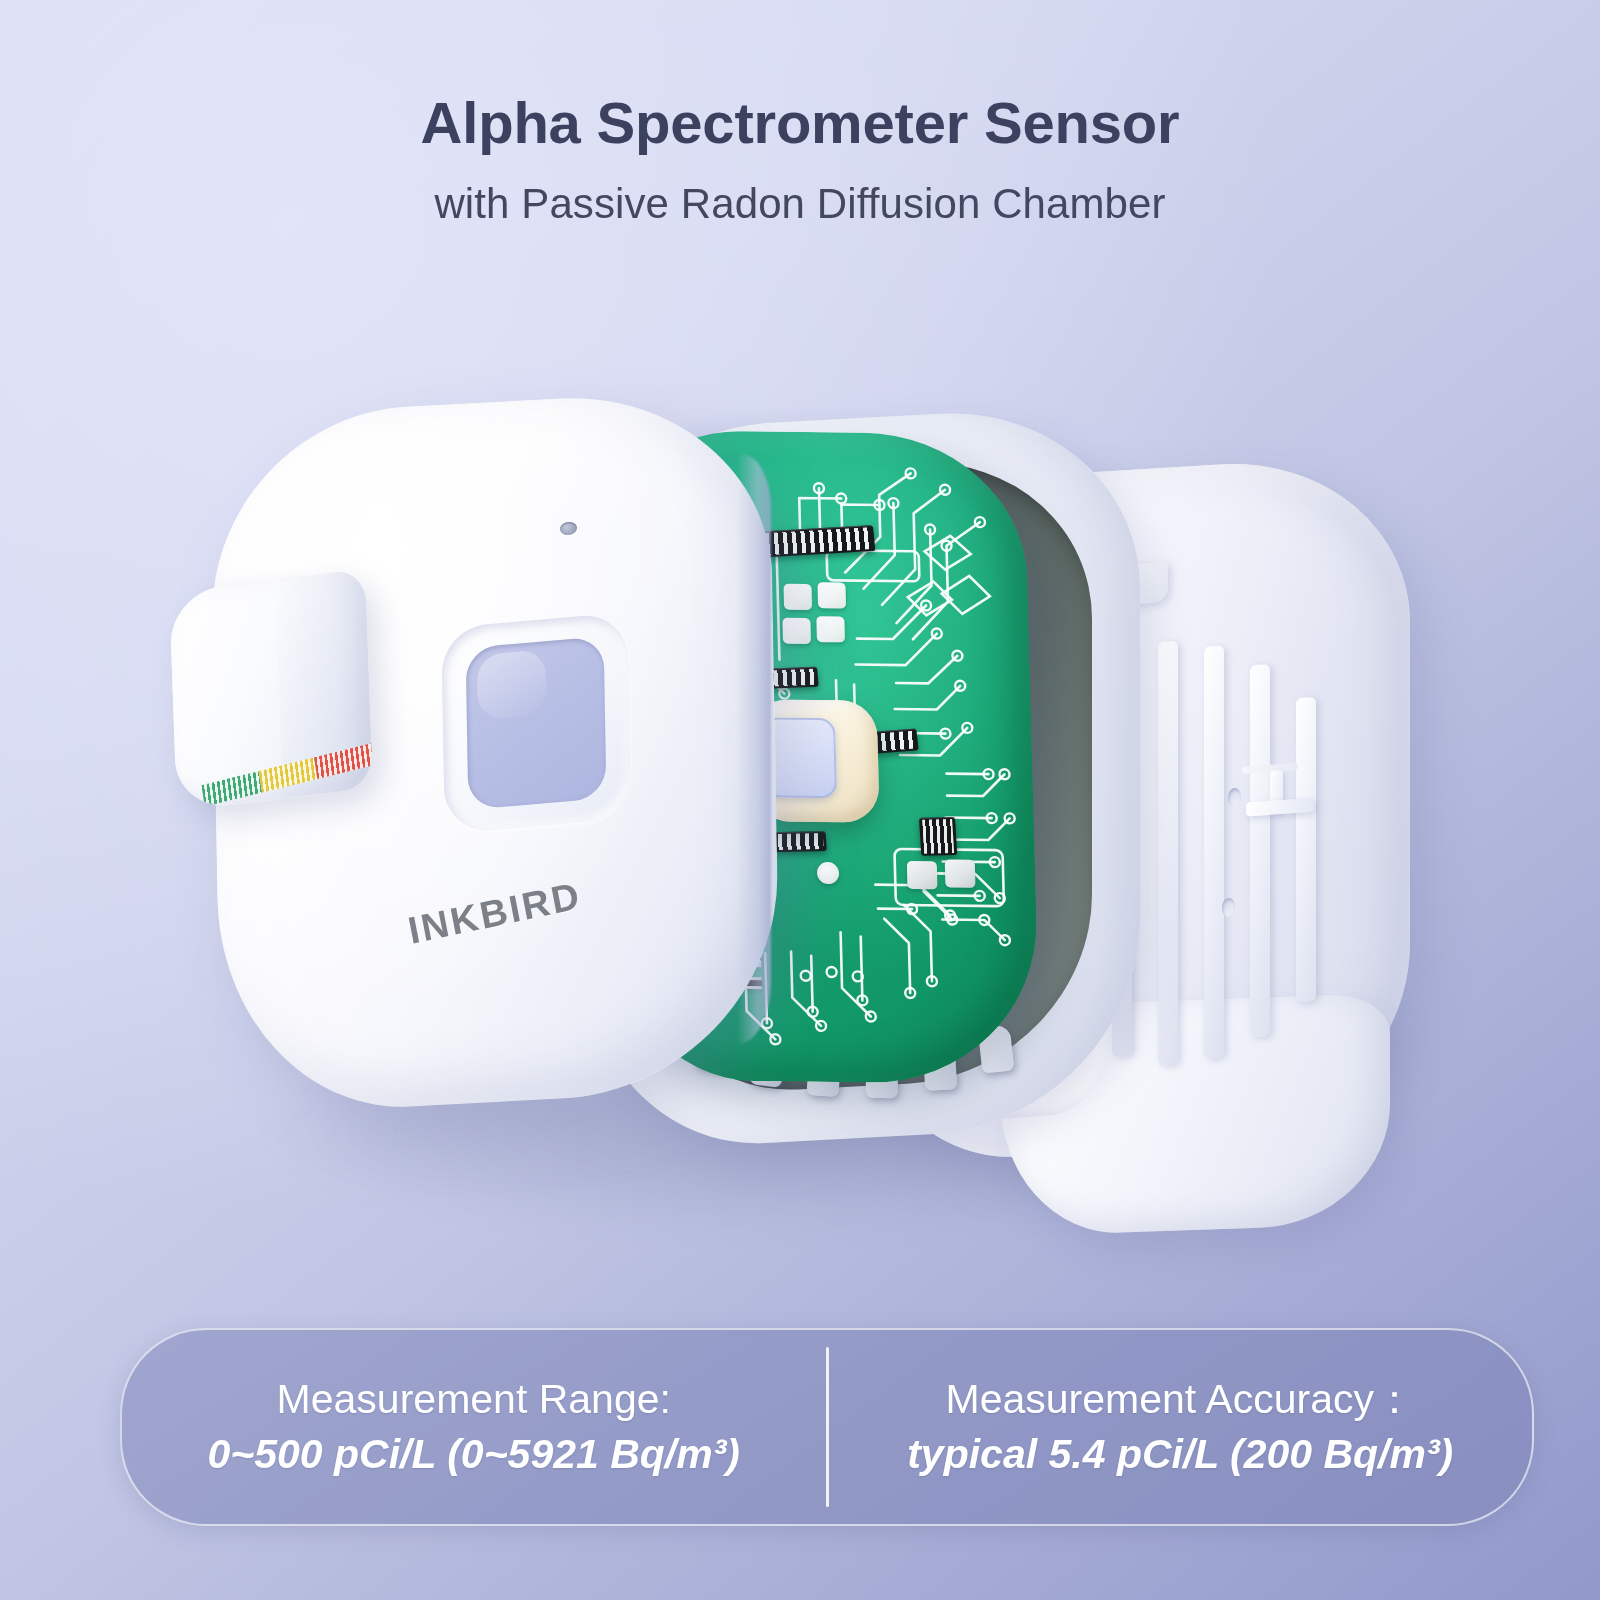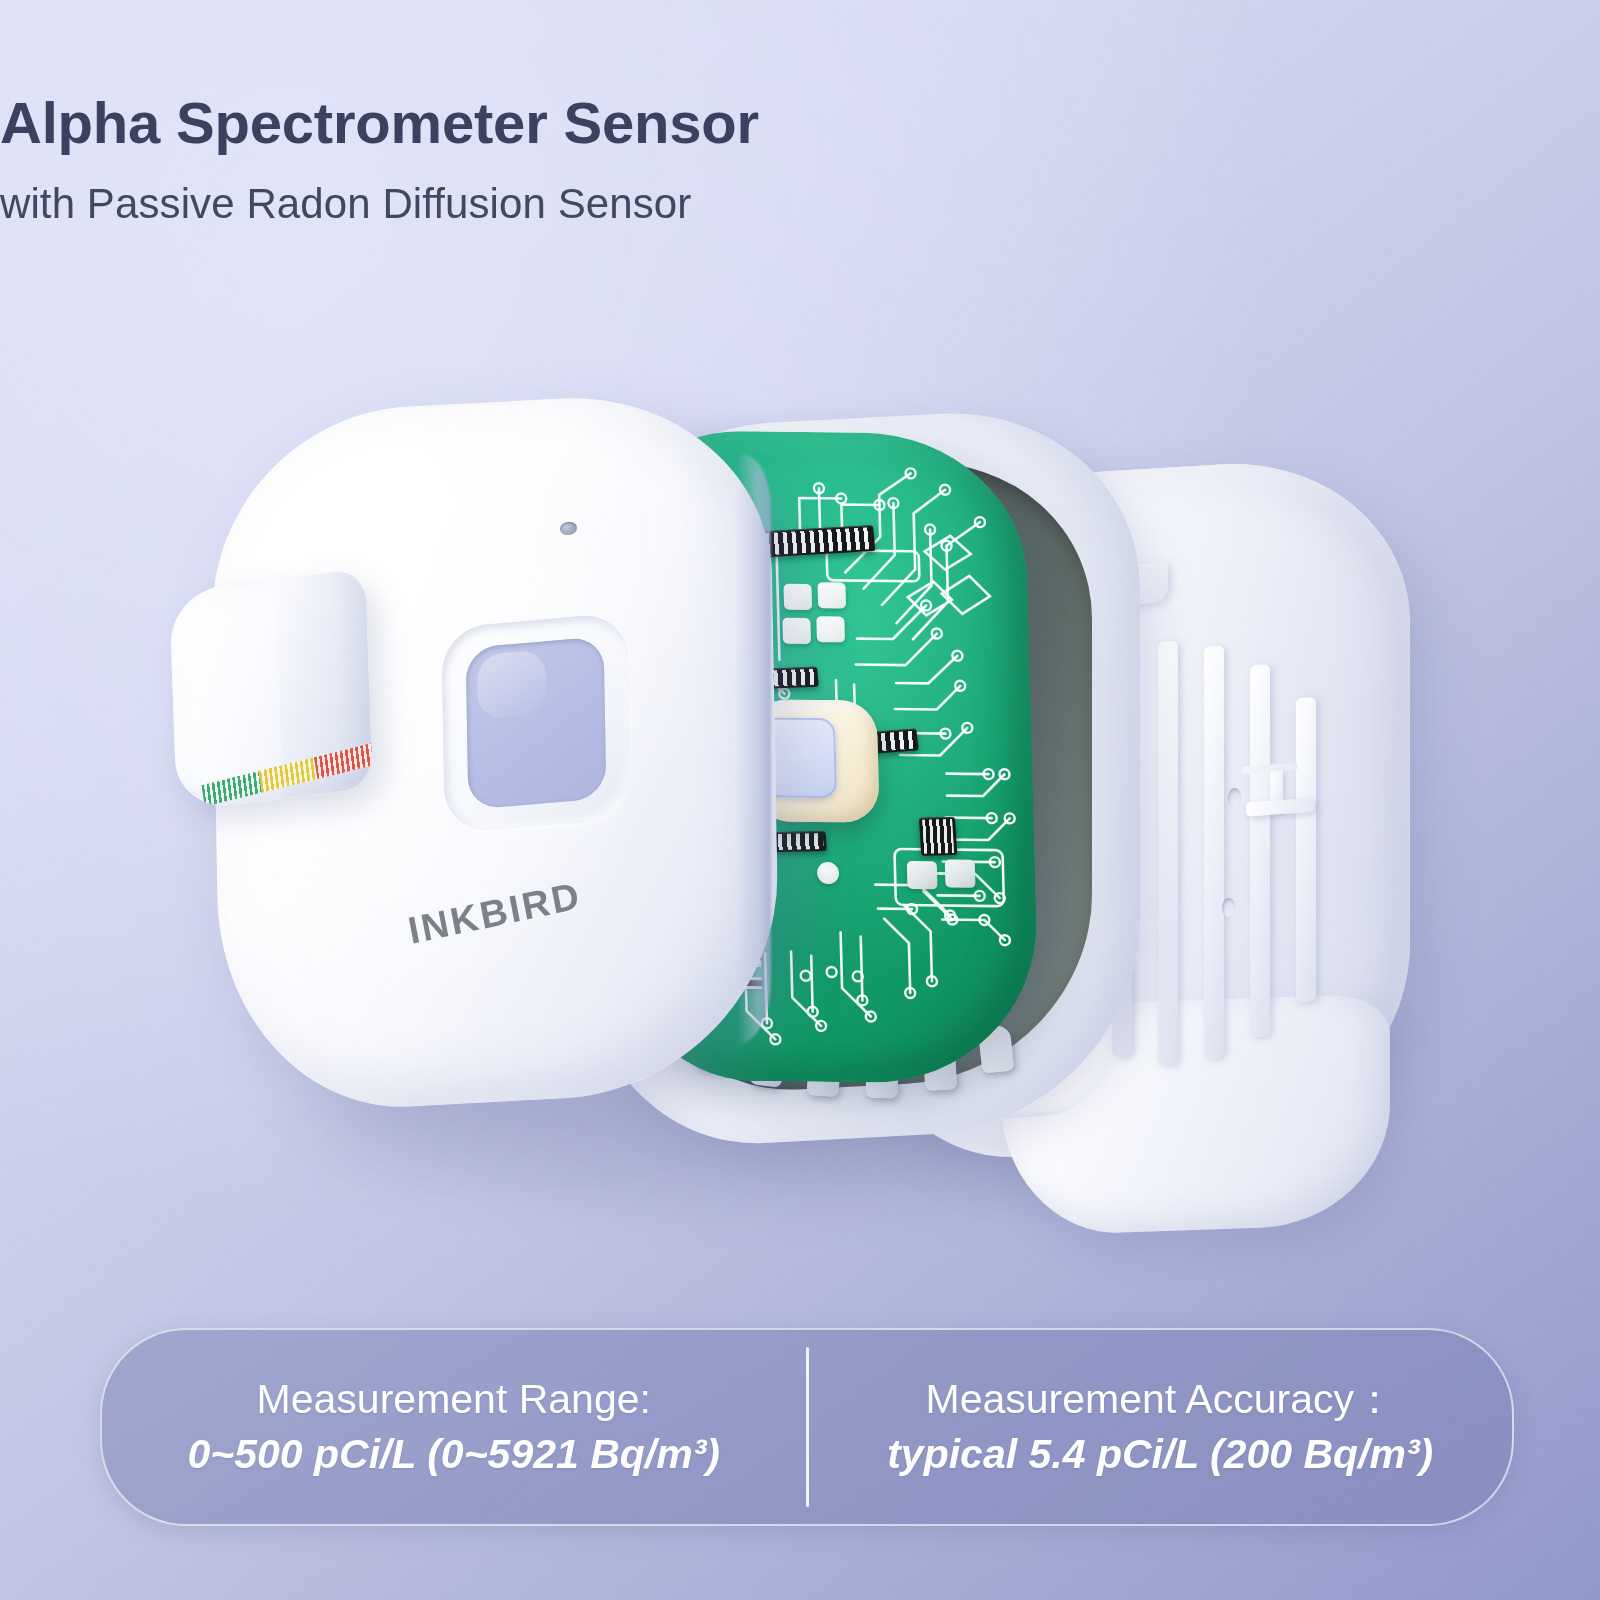--- a/index.html
+++ b/index.html
@@ -14,20 +14,21 @@
     width: 1600px; height: 1600px;
     background:
       radial-gradient(circle at 18% 14%, rgba(226,229,248,0.95) 0%, rgba(226,229,248,0) 52%),
       linear-gradient(142deg, #dcdff5 0%, #d3d7ef 28%, #c0c5e4 56%, #a6acd5 80%, #9199cb 100%);
   }
 
   
   .headline-block {
     position: absolute;
     top: 92px; left: 0; width: 1600px;
+    text-align: center;
     z-index: 40;
   }
   .title {
     font-size: 58px;
     font-weight: bold;
     color: #3d4160;
     letter-spacing: -0.2px;
     line-height: 1.08;
     white-space: nowrap;
   }
@@ -401,21 +402,21 @@
     width: 34px; height: 590px;
     border-radius: 0 120px 140px 0 / 0 230px 250px 0;
     background: linear-gradient(90deg, rgba(200,207,230,0.0) 0%, rgba(186,194,222,0.55) 60%, rgba(160,169,205,0.75) 100%);
     transform: skewY(-2deg);
     filter: blur(1.2px);
   }
 
   
   .spec-card {
     position: absolute;
-    left: 100px; top: 1328px;
+    left: 120px; top: 1328px;
     width: 1414px; height: 198px;
     border-radius: 86px;
     background: linear-gradient(150deg, rgba(150,157,200,0.80) 0%, rgba(140,147,194,0.82) 50%, rgba(133,140,189,0.82) 100%);
     border: 2px solid rgba(255,255,255,0.62);
     box-shadow: 0 6px 22px rgba(90,97,140,0.20);
     display: flex;
     align-items: center;
     z-index: 50;
   }
   .spec-col {
@@ -449,21 +450,21 @@
     flex: 0 0 auto;
   }
 </style>
 </head>
 <body>
 
 <div id="stage">
 
   <div class="headline-block">
     <div class="title">Alpha Spectrometer Sensor</div>
-    <div class="subtitle">with Passive Radon Diffusion Sensor</div>
+    <div class="subtitle">with Passive Radon Diffusion Chamber</div>
   </div>
 
   <div class="scene">
 
     <div class="scene-shadow"></div>
 
     <div class="back-housing">
       <div class="bh-body"></div>
       <div class="bh-foot"></div>
       <div class="bh-lip"></div>

